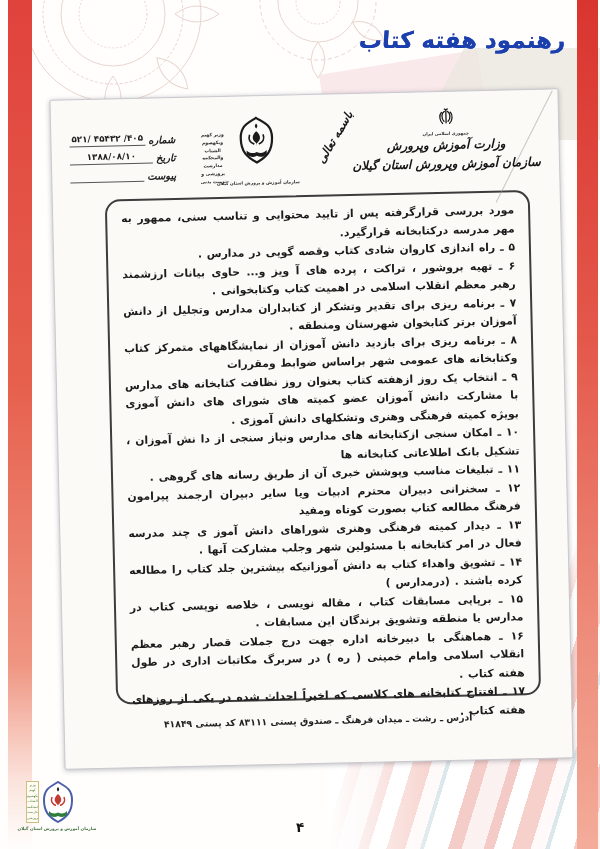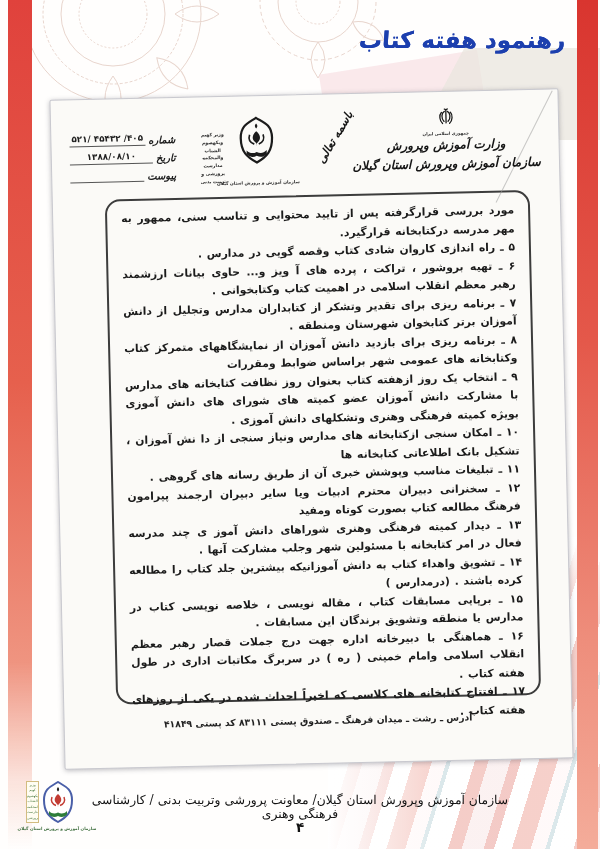--- a/index.html
+++ b/index.html
@@ -216,16 +216,15 @@
         <path d="M17 1 C11 5 3 7 3 19 C3 31 8 36 17 41 C26 36 31 31 31 19 C31 7 23 5 17 1 Z" fill="#ffffff" stroke="#4a5fa8" stroke-width="2"></path>
         <path d="M17 6 c-1.5 1.5 -1.5 3 0 4.5 c1.5 -1.5 1.5 -3 0 -4.5" fill="#222222"></path>
         <path d="M17 13 c-3 2.5 -4.5 6 -2 9 c1.5 1.5 2.5 2 2 4.5 c-0.5 -2.5 0.5 -3 2 -4.5 c2.5 -3 1 -6.5 -2 -9 Z" fill="#c23b33"></path>
         <path d="M11 16 c-1.5 4 0 7 4 8.5" stroke="#c23b33" stroke-width="1.5" fill="none"></path>
         <path d="M23 16 c1.5 4 0 7 -4 8.5" stroke="#c23b33" stroke-width="1.5" fill="none"></path>
         <path d="M8 30 c3 3 6 3 9 1.5 c3 1.5 6 1.5 9 -1.5 l0 3.5 c-3 3 -6 3 -9 1.5 c-3 1.5 -6 1.5 -9 -1.5 Z" fill="#2e7d3a"></path>
       </svg>
     </span>
   </div>
   <div class="footer-logo-caption">سازمان آموزش و پرورش استان گیلان</div>
-  <div class="footer-line">سازمان آموزش وپرورش استان گیلان/ معاونت پرورشی وتربیت بدنی / کارشناسی فرهنگی وهنری</div>
   <div class="page-number">۴</div>
 
 </div>
 
 </body></html>

